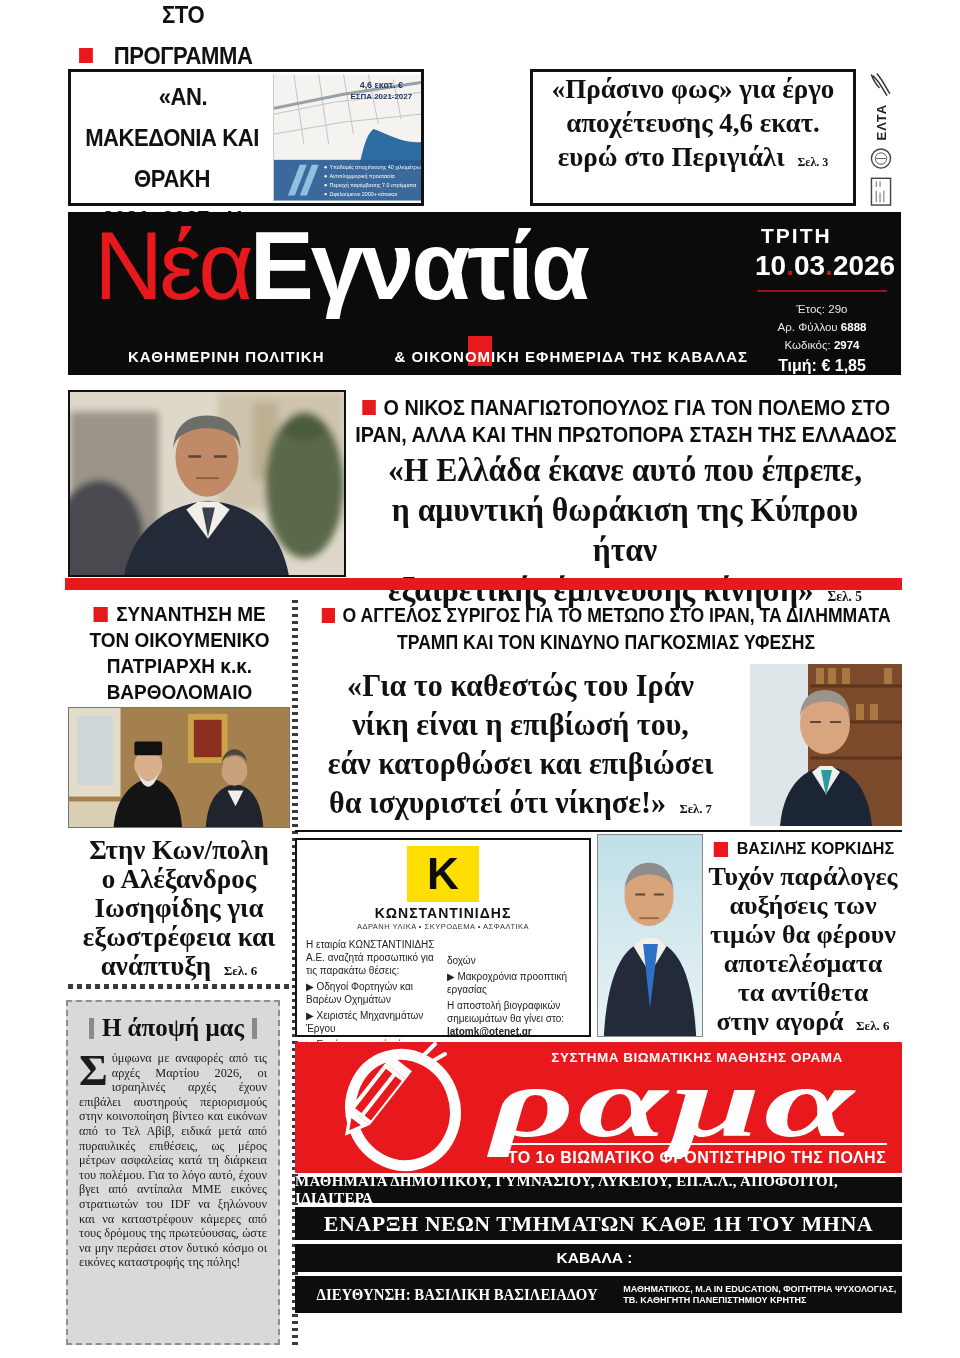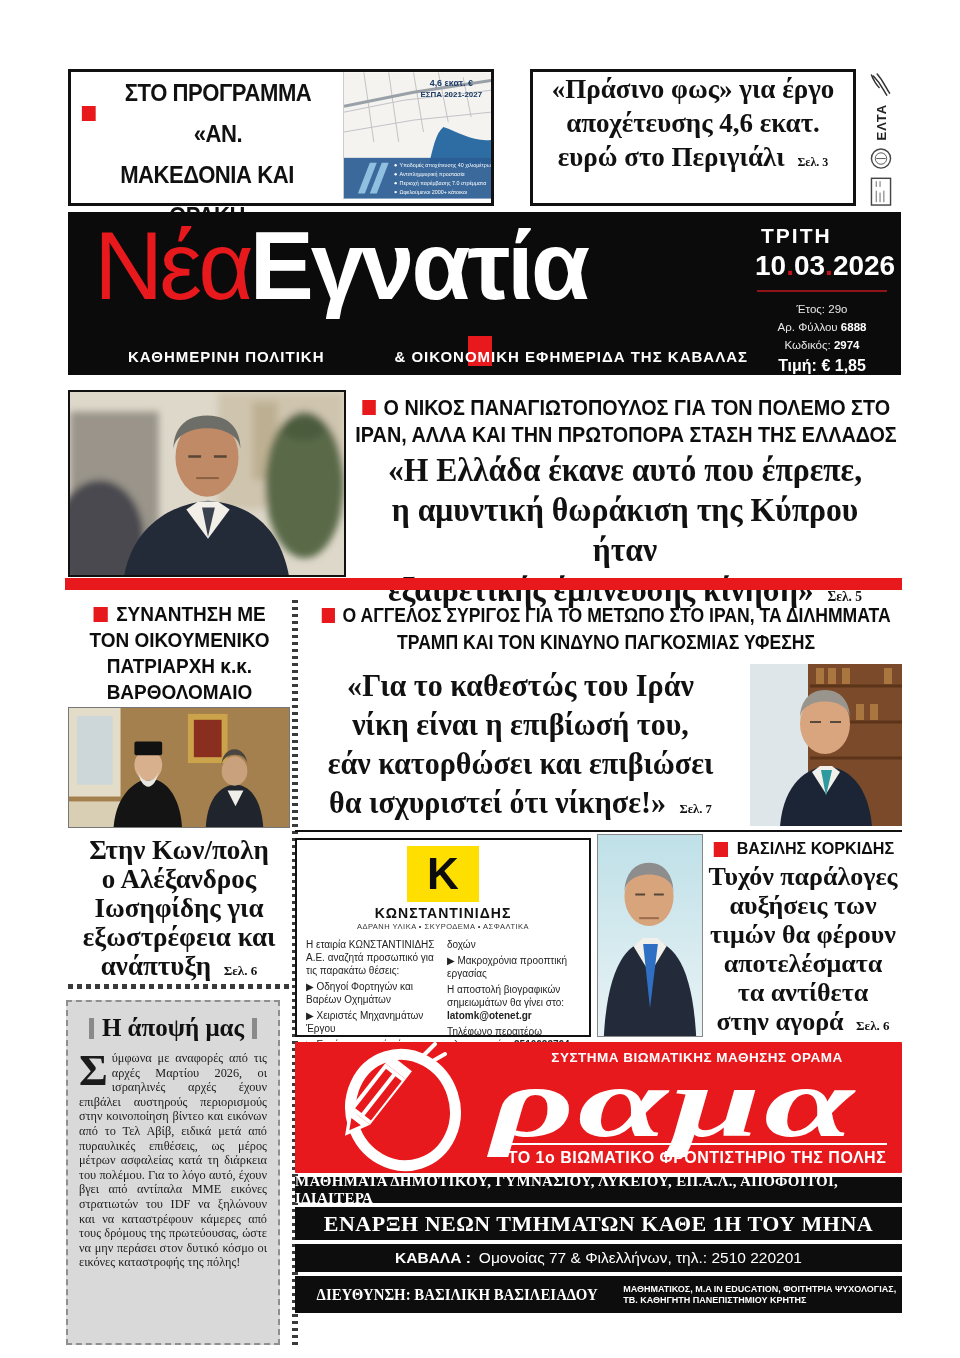--- a/index.html
+++ b/index.html
@@ -9,21 +9,21 @@
     background:#ffffff; overflow:hidden;
     font-family:"Liberation Sans", sans-serif; color:#111;
   }
   .abs { position:absolute; }
   .sq { display:inline-block; width:15px; height:15px; background:#e8191c; margin-right:9px; flex:0 0 auto; }
   .serif { font-family:"Liberation Serif", serif; }
   .pageref { font-family:"Liberation Serif", serif; font-weight:bold; font-size:13px; margin-left:6px; white-space:nowrap; }
 
   
   .banner-box { border:3px solid #111; background:#fff; }
-  .banner-left { left:68px; top:69px; width:426px; height:137px; display:flex; }
+  .banner-left { left:68px; top:69px; width:356px; height:137px; display:flex; align-items:center; }
   .bl-text { width:296px; text-align:center; font-weight:bold; font-size:24px; line-height:41px;
              letter-spacing:-0.5px; transform:scaleX(0.92); transform-origin:center; }
   .bl-line1 { display:flex; justify-content:center; align-items:center; }
   .banner-map { width:148px; height:127px; flex:0 0 auto; border-left:1px solid #ccc; }
   .banner-right { left:530px; top:69px; width:326px; height:137px; display:flex; flex-direction:column;
                   justify-content:flex-start; text-align:center; font-family:"Liberation Serif", serif;
                   font-weight:bold; font-size:27px; line-height:34px; }
   .banner-right .pageref { font-size:12px; }
 
   
@@ -92,21 +92,21 @@
                   font-size:31px; line-height:39px; transform:scaleX(0.97); transform-origin:center; }
   .syr-photo { left:750px; top:664px; width:152px; height:162px; background:#7a4a2a; }
   .mid-rule { left:295px; top:830px; width:607px; height:2px; background:#111; }
 
   
   .job-ad { left:295px; top:838px; width:296px; height:199px; border:2px solid #111; padding:6px 9px; background:#fff; }
   .job-logo { width:72px; height:56px; background:#ffdf00; margin:0 auto; display:flex; align-items:center;
               justify-content:center; font-weight:900; font-size:44px; color:#0d0d0d; }
   .job-company { text-align:center; font-weight:800; font-size:14px; letter-spacing:1px; margin-top:3px; }
   .job-sub { text-align:center; font-size:7.5px; letter-spacing:0.5px; color:#333; margin-top:1px; }
-  .job-cols { display:flex; gap:8px; margin-top:6px; border-top:1px solid #fff; }
+  .job-cols { display:flex; gap:8px; margin-top:6px; border-top:1px solid #fff;align-items:center; }
   .job-col { width:50%; font-size:10px; line-height:13px; color:#222; }
   .job-col p { margin-bottom:3px; }
   .job-offer { font-weight:bold; text-decoration:underline; text-align:center; }
   .job-bold { font-weight:bold; }
 
   
   .kor-photo { left:597px; top:834px; width:106px; height:203px; border:1px solid #888; background:#cfe6ec; }
   .kor-kicker { left:706px; top:838px; width:196px; font-size:17px; line-height:22px;
                 transform:scaleX(0.95); transform-origin:center; text-align:center; }
   .kor-headline { left:704px; top:862px; width:198px; text-align:center; font-weight:bold;
@@ -457,21 +457,20 @@
     </svg>
     <div class="orama-sys">ΣΥΣΤΗΜΑ ΒΙΩΜΑΤΙΚΗΣ ΜΑΘΗΣΗΣ ΟΡΑΜΑ</div>
     <div class="orama-word">ραμα</div>
     <div class="orama-sub">ΤΟ 1ο ΒΙΩΜΑΤΙΚΟ ΦΡΟΝΤΙΣΤΗΡΙΟ ΤΗΣ ΠΟΛΗΣ</div>
   </div>
   <div class="abs orama-rows">
     <div class="orow orow1">ΜΑΘΗΜΑΤΑ ΔΗΜΟΤΙΚΟΥ, ΓΥΜΝΑΣΙΟΥ, ΛΥΚΕΙΟΥ, ΕΠ.Α.Λ., ΑΠΟΦΟΙΤΟΙ, ΙΔΙΑΙΤΕΡΑ</div>
     <div class="orow orow2">ΕΝΑΡΞΗ ΝΕΩΝ ΤΜΗΜΑΤΩΝ ΚΑΘΕ 1Η ΤΟΥ ΜΗΝΑ</div>
     <div class="orow orow3">
       <span class="lbl">ΚΑΒΑΛΑ :</span>
-      <span>Ομονοίας 77 &amp; Φιλελλήνων, τηλ.: 2510 220201</span>
     </div>
     <div class="orow orow4">
       <span class="left">ΔΙΕΥΘΥΝΣΗ: ΒΑΣΙΛΙΚΗ ΒΑΣΙΛΕΙΑΔΟΥ</span>
       <span class="right">
         <span>ΜΑΘΗΜΑΤΙΚΟΣ, M.A IN EDUCATION, ΦΟΙΤΗΤΡΙΑ ΨΥΧΟΛΟΓΙΑΣ,</span><br>
         <span>ΤΒ. ΚΑΘΗΓΗΤΗ ΠΑΝΕΠΙΣΤΗΜΙΟΥ ΚΡΗΤΗΣ</span>
       </span>
     </div>
   </div>
 

